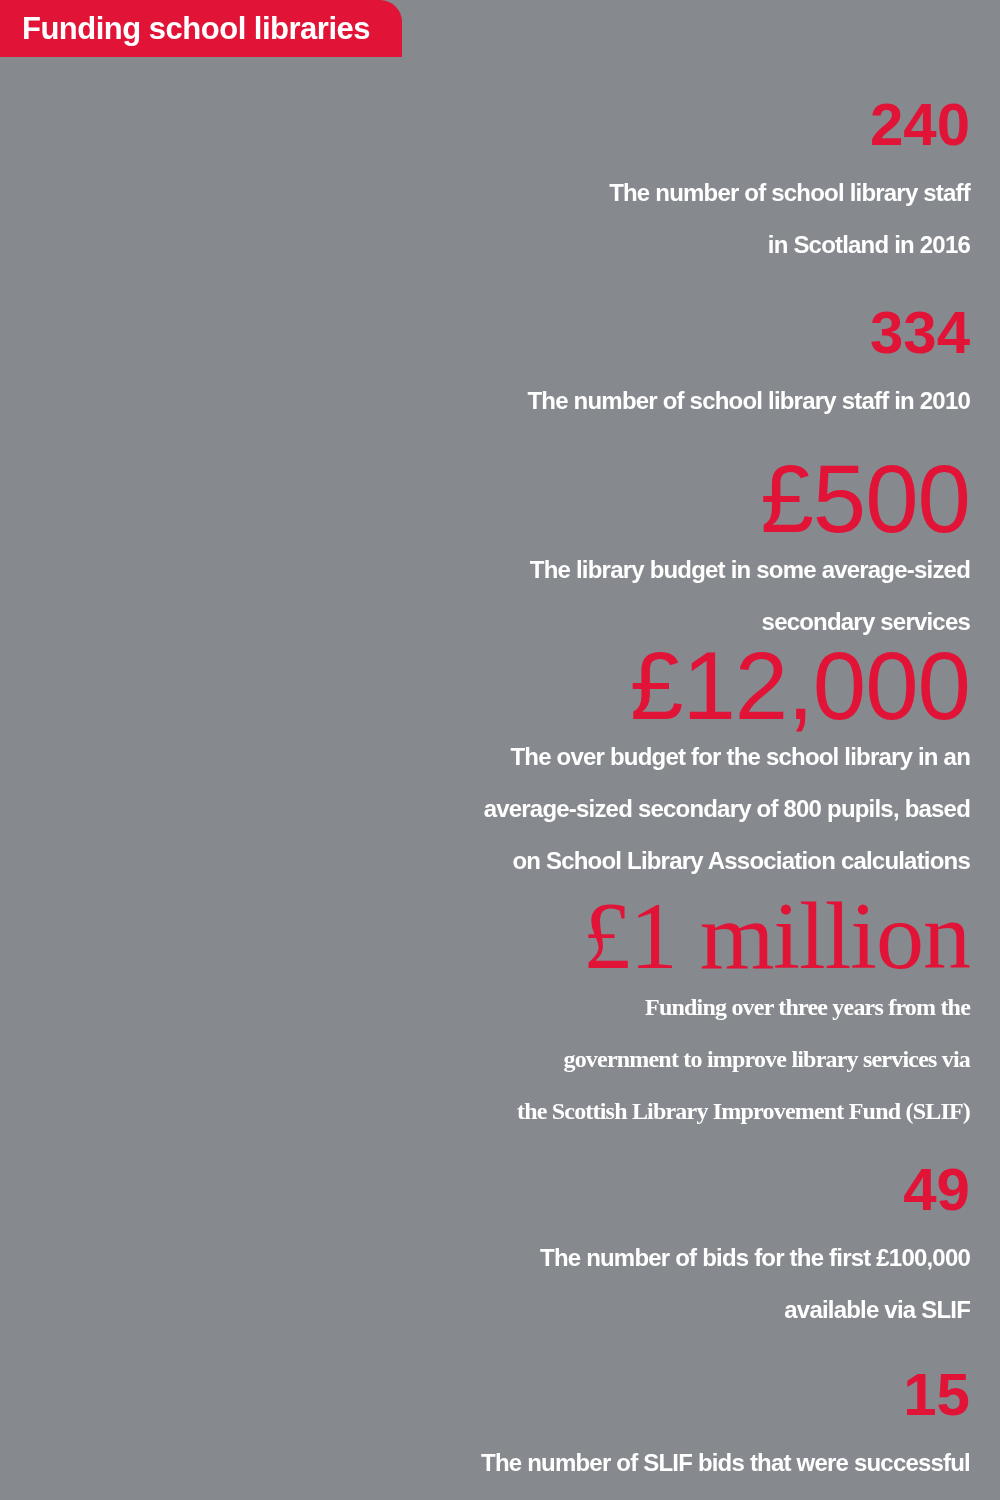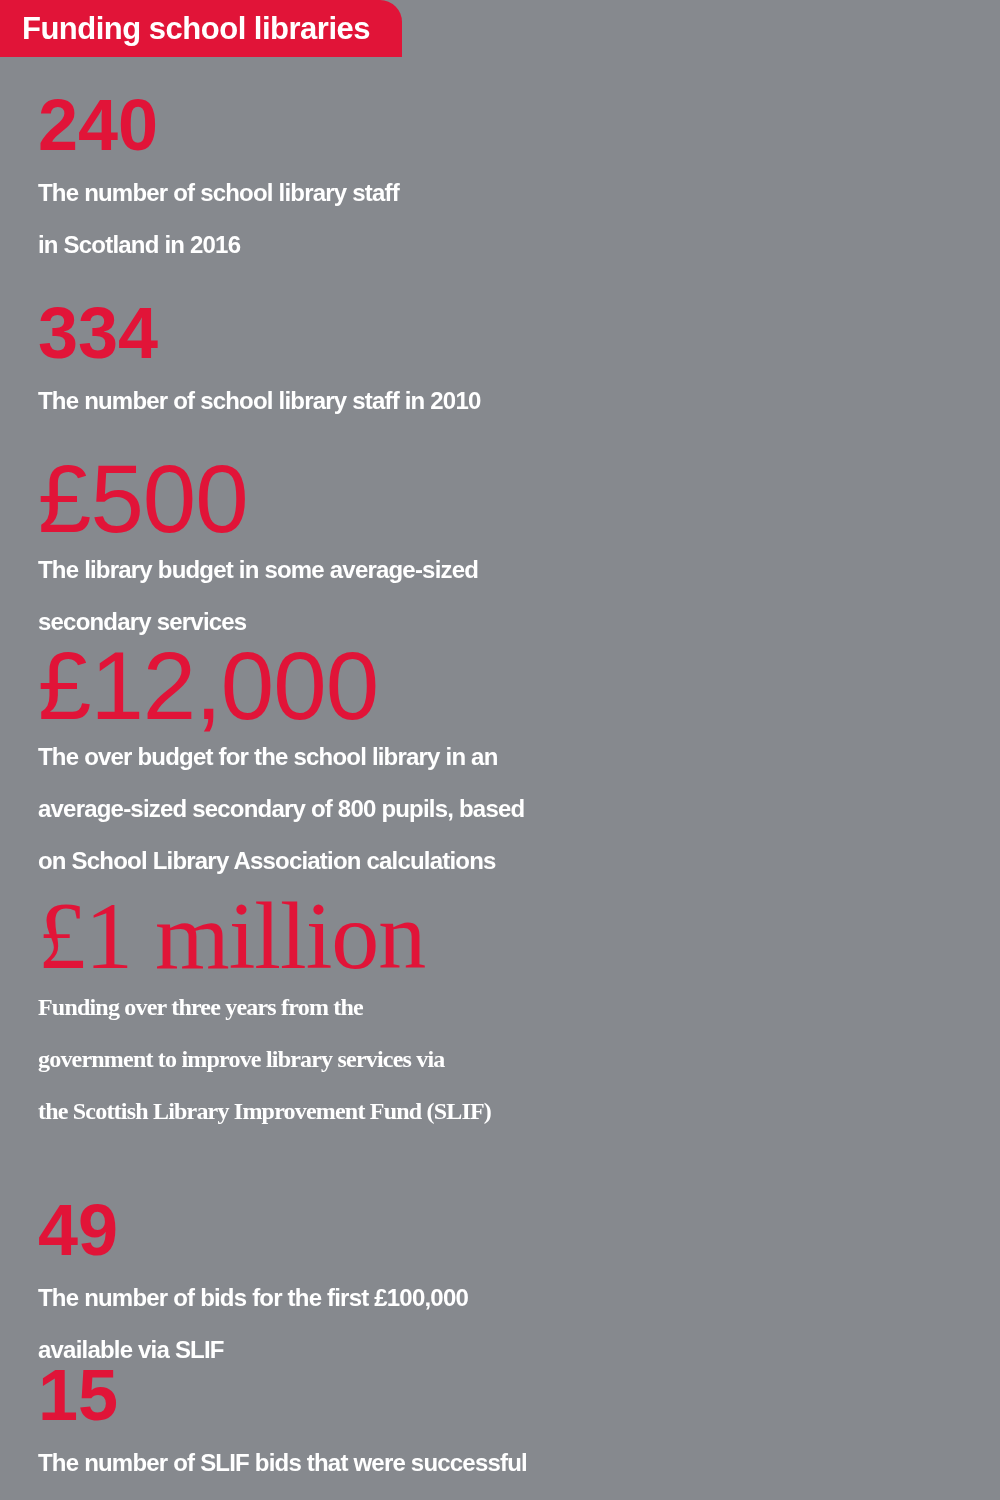--- a/index.html
+++ b/index.html
@@ -6,20 +6,21 @@
     margin: 0;
     padding: 0;
   }
   .panel {
     position: relative;
     width: 1000px;
     height: 1500px;
     overflow: hidden;
     background: var(--background, #86898e);
     font-family: "Liberation Sans", "DejaVu Sans", sans-serif;
+    text-align: right;
   }
   .banner {
     position: absolute;
     top: 0;
     left: 0;
     display: inline-block;
     background: var(--accent, #e11438);
     color: var(--text, #ffffff);
     height: 57px;
     line-height: 57px;
@@ -33,21 +34,21 @@
   .stat {
     position: absolute;
     left: 38px;
     right: 30px;
   }
   .stat-value {
     color: var(--accent, #e11438);
     white-space: nowrap;
   }
   .stat-value.bold {
-    font-size: 72px;
+    font-size: 60px;
     font-weight: 800;
     line-height: 90px;
     letter-spacing: 0;
   }
   .stat-value.light {
     font-size: 96px;
     font-weight: 400;
     line-height: 96px;
     letter-spacing: -1px;
   }
@@ -61,21 +62,21 @@
   }
   .stat-desc .line {
     white-space: nowrap;
   }
   
   .stat:nth-of-type(2) { top: 80px; }
   .stat:nth-of-type(3) { top: 288px; }
   .stat:nth-of-type(4) { top: 435px; margin-top: 16px; }
   .stat:nth-of-type(5) { top: 638px; }
   .stat:nth-of-type(6) { top: 888px; font-family: Liberation Serif, serif; }
-  .stat:nth-of-type(7) { top: 1145px; margin-top: 40px; }
+  .stat:nth-of-type(7) { top: 1145px; }
   .stat:nth-of-type(8) { top: 1350px; }
 </style>
 </head>
 <body>
 
 <div class="panel">
 
   <div class="banner">Funding school libraries</div>
 
   <div class="stat">

